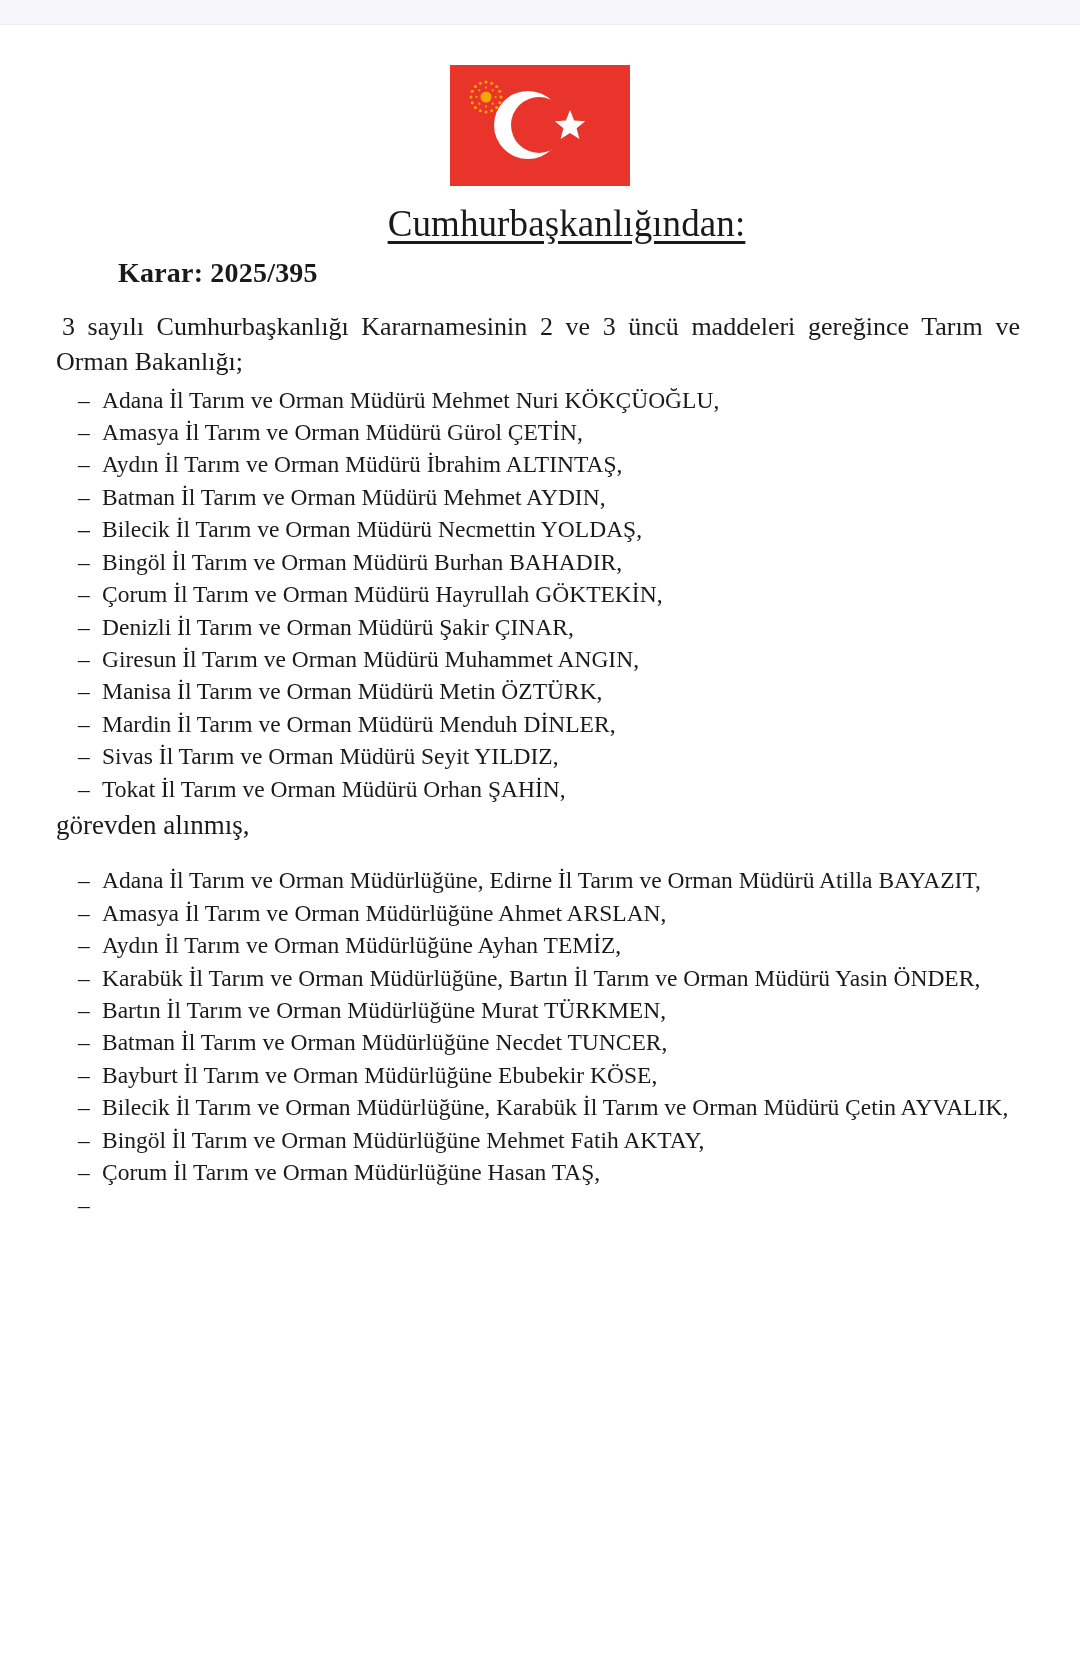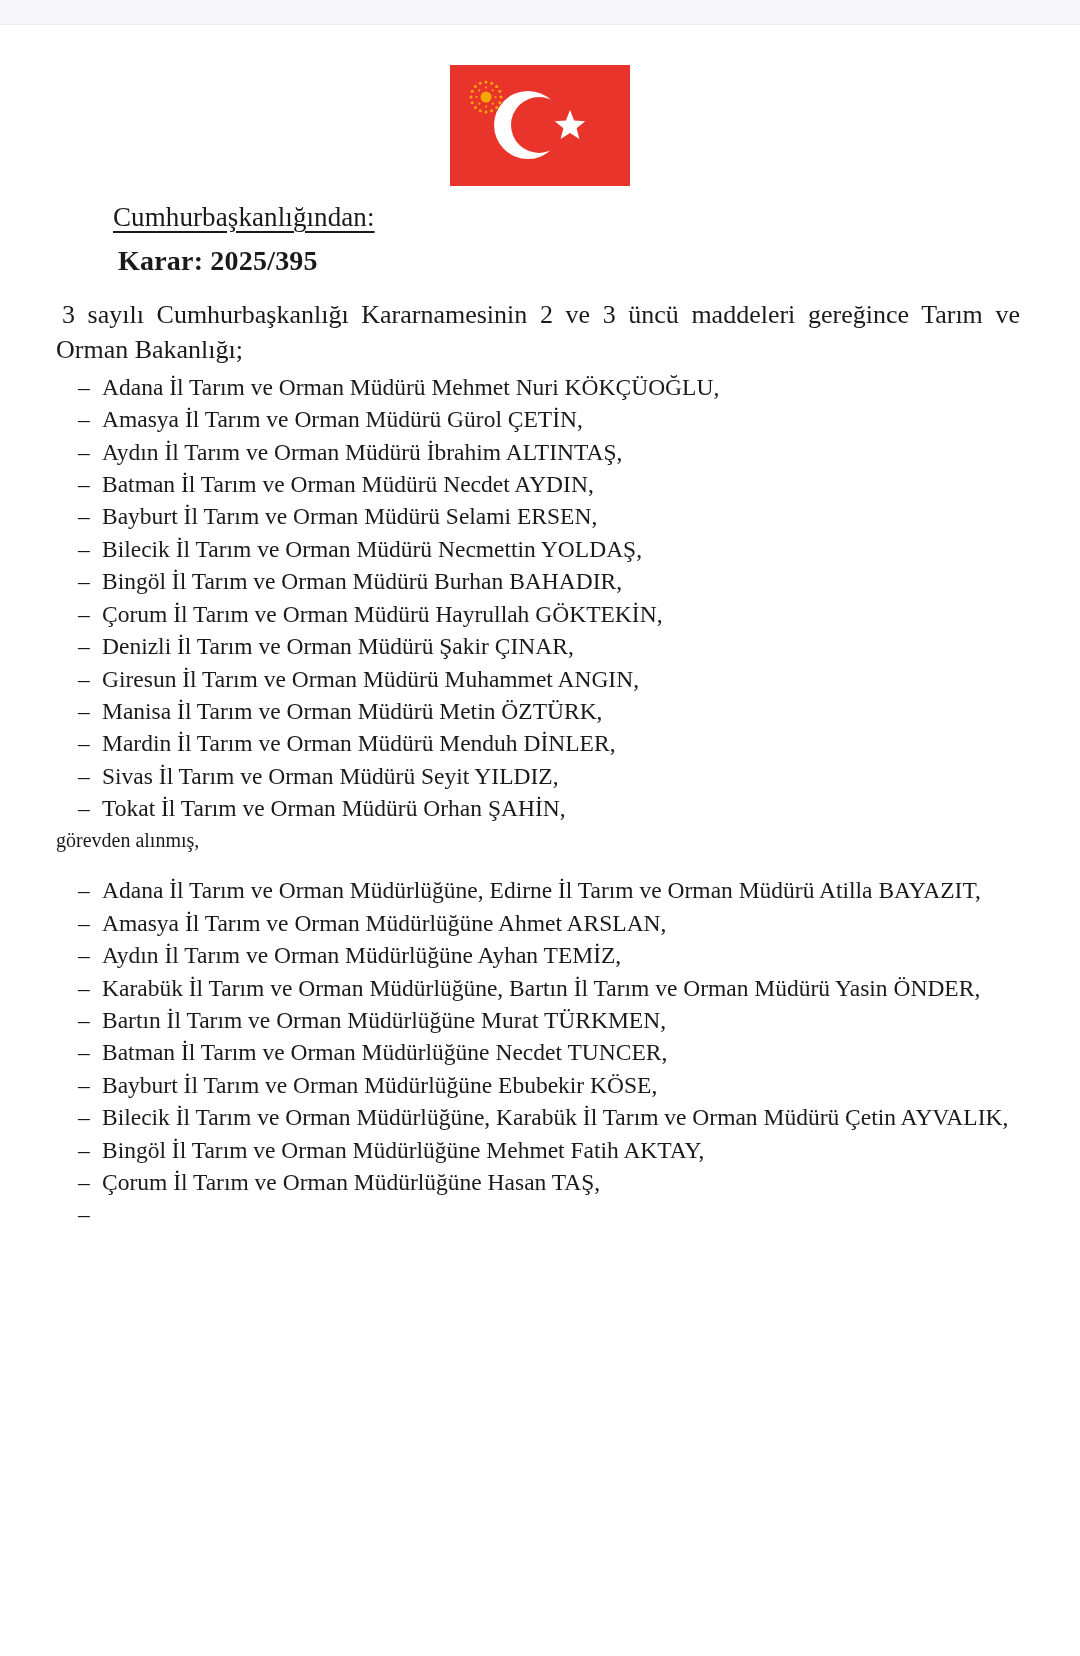--- a/index.html
+++ b/index.html
@@ -83,25 +83,26 @@
     height: 40px;
   }
 
   
   .doc-body {
     padding: 0 60px 0 56px;
   }
 
   .doc-title {
     margin: 14px 0 10px 57px;
-    font-size: 27px;
+    font-size: 37px;
     line-height: 1.28;
     text-decoration: underline;
     text-underline-offset: 5px;
     letter-spacing: .1px;
+    text-align: center;
   }
 
   .doc-decision {
     margin: 10px 0 0 62px;
     font-size: 28px;
     font-weight: bold;
     letter-spacing: .2px;
   }
 
   .intro {
@@ -134,21 +135,21 @@
   .list--left li { text-align: left; }
   
   .list--justify li {
     text-align: justify;
     text-justify: inter-word;
   }
   .list--justify li .txt { display: inline; }
 
   .standalone {
     margin: 2px 0 0 0;
-    font-size: 20px;
+    font-size: 27px;
     line-height: 1.38;
   }
 
   .block-gap { height: 16px; }
 </style>
 </head>
 <body>
 
 <div class="viewport-top-band"></div>
 
@@ -213,25 +214,24 @@
       <li>
         <span class="dash">–</span>
         <span class="txt">Amasya İl Tarım ve Orman Müdürü Gürol ÇETİN,</span>
       </li>
       <li>
         <span class="dash">–</span>
         <span class="txt">Aydın İl Tarım ve Orman Müdürü İbrahim ALTINTAŞ,</span>
       </li>
       <li>
         <span class="dash">–</span>
-        <span class="txt">Batman İl Tarım ve Orman Müdürü Necdet AYDIN,</span>
-      </li>
-      <li>
-        <span class="dash">–</span>
-        <span class="txt">Bayburt İl Tarım ve Orman Müdürü Selami ERSEN,</span>
+        <span class="txt">Batman İl Tarım ve Orman Müdürü Mehmet AYDIN,</span>
+      </li>
+      <li>
+        <span class="dash">–</span>
       </li>
       <li>
         <span class="dash">–</span>
         <span class="txt">Bilecik İl Tarım ve Orman Müdürü Necmettin YOLDAŞ,</span>
       </li>
       <li>
         <span class="dash">–</span>
         <span class="txt">Bingöl İl Tarım ve Orman Müdürü Burhan BAHADIR,</span>
       </li>
       <li>

